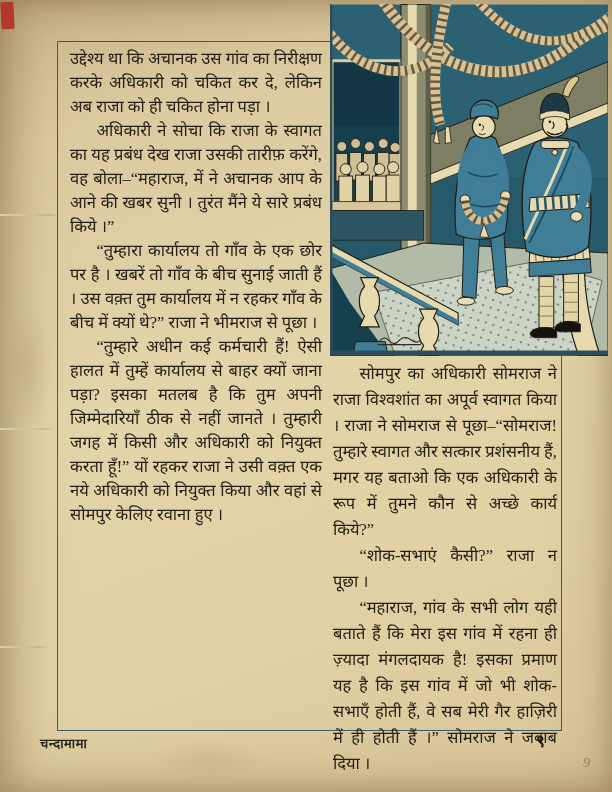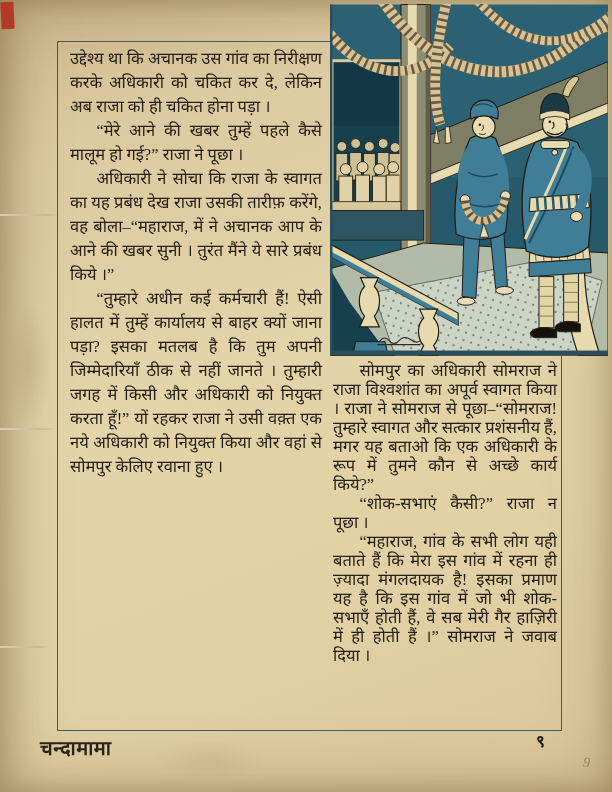--- a/index.html
+++ b/index.html
@@ -12,44 +12,44 @@
     box-shadow:inset 0 0 70px rgba(95,65,25,.28), inset 14px 0 30px rgba(100,70,30,.22), inset -6px 0 18px rgba(100,70,30,.15);
   }
   .red-mark{position:absolute;left:1px;top:2px;width:13px;height:27px;background:#b23827;transform:rotate(-3deg);border-radius:1px;}
   .frame{position:absolute;left:57px;top:41px;width:503px;height:688px;border:1.6px solid #3c5c66;z-index:1;}
   .crease{position:absolute;left:0;height:2px;background:linear-gradient(90deg,rgba(255,250,235,.5),rgba(120,90,50,.18) 80%,transparent);z-index:0;}
   .stain{position:absolute;z-index:0;border-radius:50%;}
   .col{position:absolute;z-index:3;color:#241e14;font-size:16.5px;line-height:24px;text-align:justify;}
   .col p{margin:0;text-indent:1.6em;}
   .col p.first{text-indent:0;}
   .col-left{left:70px;top:47px;width:252px;}
-  .col-right{left:333px;top:361px;width:224px;line-height:19px;}
+  .col-right{left:333px;top:361px;width:224px;line-height:26px;}
   .illustration{position:absolute;left:330px;top:4px;width:278px;height:352px;z-index:2;line-height:0;}
-  .footer-title{position:absolute;left:40px;top:734px;z-index:3;font-weight:bold;font-size:20px;color:#2b2419;letter-spacing:.5px;}
+  .footer-title{position:absolute;left:40px;top:734px;z-index:3;font-weight:bold;font-size:13px;color:#2b2419;letter-spacing:.5px;}
   .footer-page-num{position:absolute;left:536px;top:729px;z-index:3;font-weight:bold;font-size:17px;color:#1e1a12;}
   .pencil-note{position:absolute;left:583px;top:755px;z-index:3;font-size:14px;color:rgba(95,85,65,.55);transform:rotate(14deg);}
 </style>
 </head>
 <body>
 
 <div class="page">
 
   <div class="red-mark"></div>
   <div class="crease" style="top:214px;width:60px;"></div>
   <div class="crease" style="top:428px;width:55px;"></div>
   <div class="crease" style="top:646px;width:50px;"></div>
   <div class="stain" style="left:6px;top:300px;width:46px;height:130px;background:radial-gradient(ellipse,rgba(120,90,40,.14),transparent 70%);"></div>
   <div class="stain" style="left:150px;top:740px;width:120px;height:40px;background:radial-gradient(ellipse,rgba(110,85,40,.10),transparent 70%);"></div>
 
   <div class="frame"></div>
 
   <div class="col col-left">
     <p class="first">उद्देश्य था कि अचानक उस गांव का निरीक्षण करके अधिकारी को चकित कर दे, लेकिन अब राजा को ही चकित होना पड़ा ।</p>
-    <p>“मेरे आने की खबर तुम्हें पहले कैसे मालूम हो गई?” राजा ने पूछा ।</p>
     <p>अधिकारी ने सोचा कि राजा के स्वागत का यह प्रबंध देख राजा उसकी तारीफ़ करेंगे, वह बोला–“महाराज, में ने अचानक आप के आने की खबर सुनी । तुरंत मैंने ये सारे प्रबंध किये ।”</p>
+    <p>“तुम्हारा कार्यालय तो गाँव के एक छोर पर है । खबरें तो गाँव के बीच सुनाई जाती हैं । उस वक़्त तुम कार्यालय में न रहकर गाँव के बीच में क्यों थे?” राजा ने भीमराज से पूछा ।</p>
     <p>“तुम्हारे अधीन कई कर्मचारी हैं! ऐसी हालत में तुम्हें कार्यालय से बाहर क्यों जाना पड़ा? इसका मतलब है कि तुम अपनी जिम्मेदारियाँ ठीक से नहीं जानते । तुम्हारी जगह में किसी और अधिकारी को नियुक्त करता हूँ!” यों रहकर राजा ने उसी वक़्त एक नये अधिकारी को नियुक्त किया और वहां से सोमपुर केलिए रवाना हुए ।</p>
   </div>
 
   <div class="illustration">
     <svg viewBox="0 0 282 356" width="278" height="352" xmlns="http://www.w3.org/2000/svg">
       <defs>
         <pattern id="dots" width="8" height="8" patternUnits="userSpaceOnUse" patternTransform="rotate(18)">
           <rect width="8" height="8" fill="#ccd4c6"></rect>
           <circle cx="2" cy="2" r="1" fill="#5d6a60"></circle>
         </pattern>

